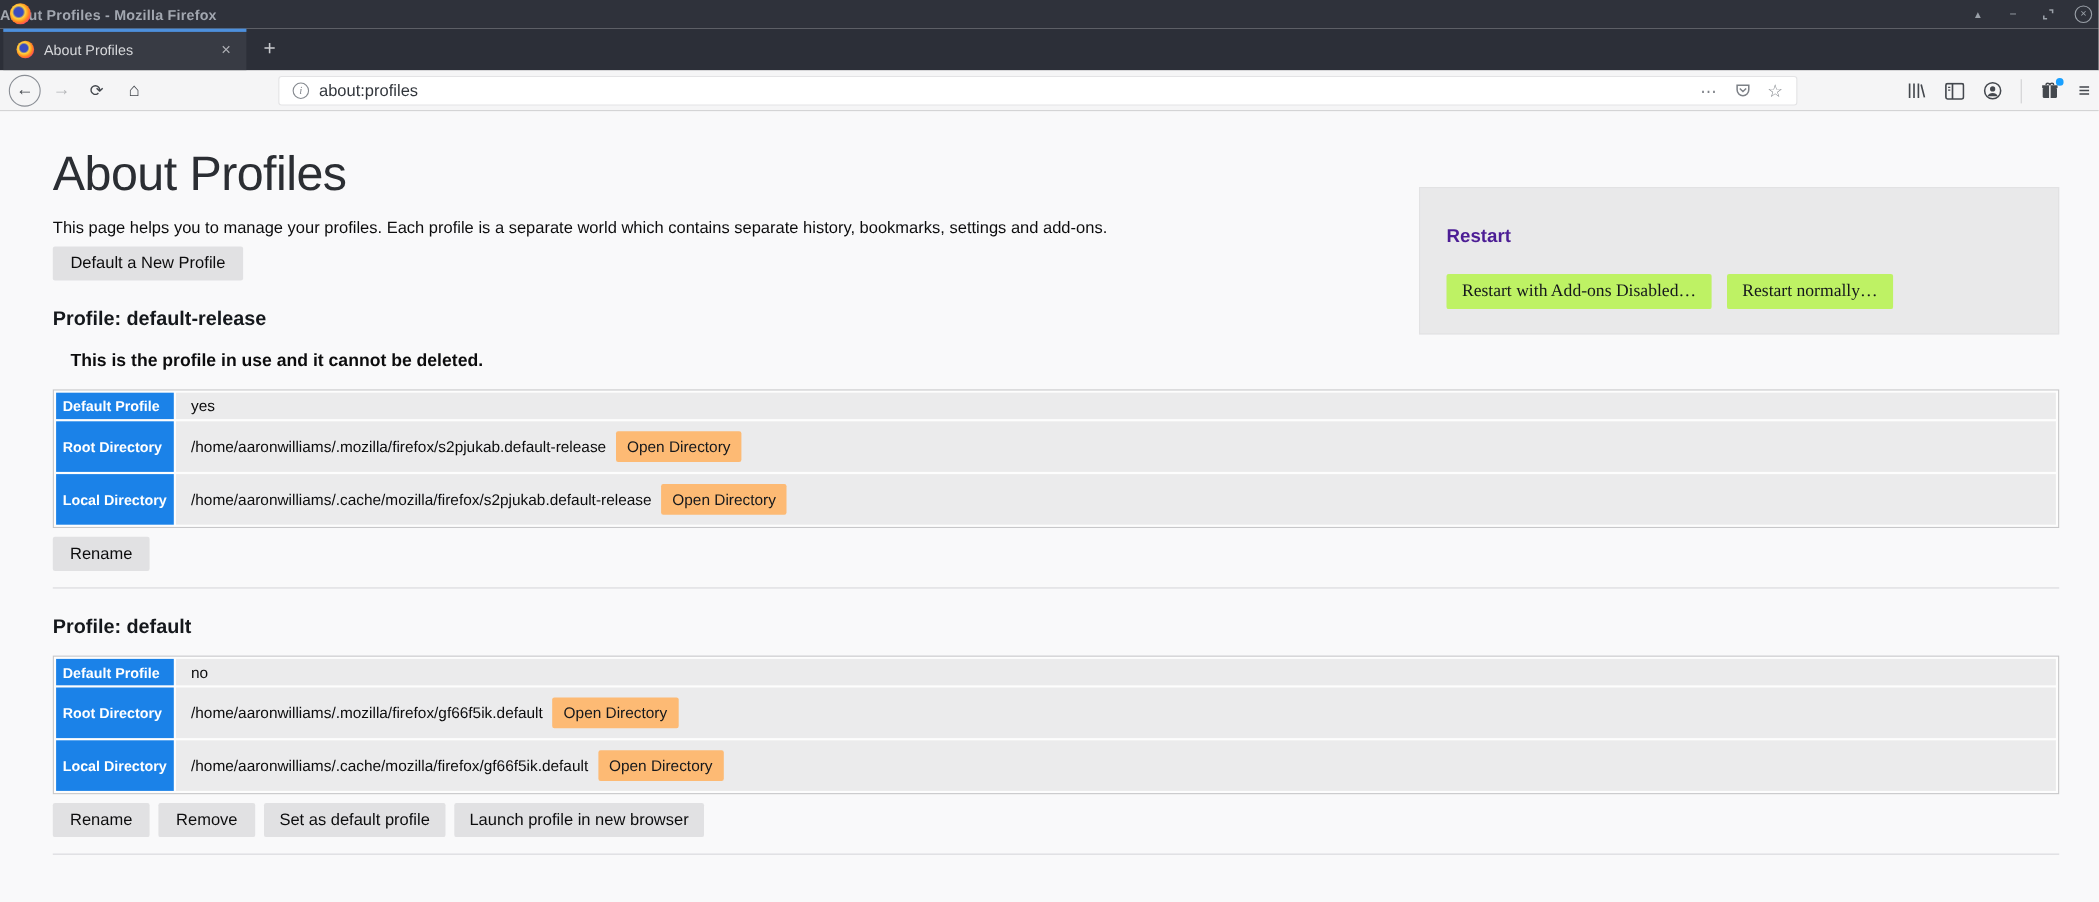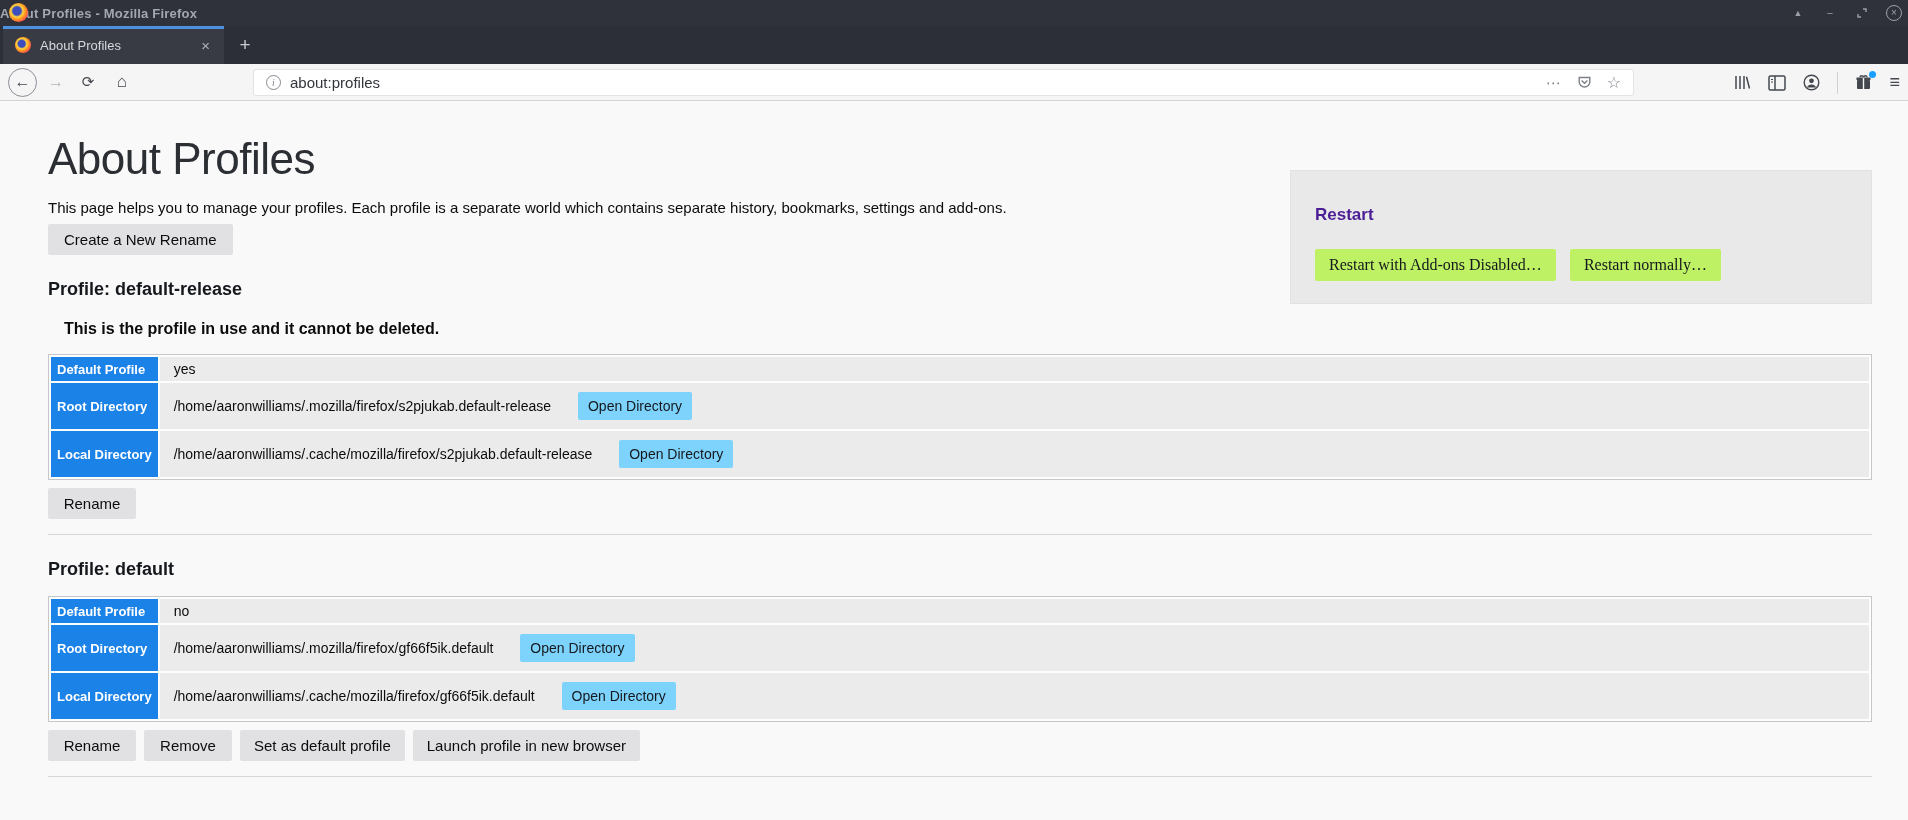--- a/index.html
+++ b/index.html
@@ -57,21 +57,21 @@
   .restart-actions { margin:24px 0 0 24px; display:flex; gap:14px; }
   .restart-btn { background:#bef264; font-size:16px; padding:7px 14px; border-radius:2px; border:none; font-family:Liberation Serif, serif; color:#15181c; }
 
   h2.profile-title { margin-top:24px; font-size:18px; font-weight:bold; color:#15181c; }
   .notice { margin-top:20px; font-size:16px; font-weight:bold;margin-left:16px; }
 
   table.profile-table { margin-top:16px; width:100%; border-collapse:separate; border-spacing:2px; background:#fdfdfd; border:1px solid #c7c7c9; }
   .profile-table th { background:#1b82e8; color:#fff; font-size:13px; font-weight:bold; text-align:left; padding:4px 6px; width:84px; white-space:nowrap; }
   .profile-table td { background:#ebebec; font-size:14px; padding:4px 14px; }
   .profile-table tr.tall td, .profile-table tr.tall th { height:46px; }
-  .open-dir-btn { background:#7dd3fc; border:none; border-radius:2px; font-family:inherit; font-size:14px; padding:6px 10px; margin-left:23px; color:#15181c; }
+  .open-dir-btn { background:#fdba74; border:none; border-radius:2px; font-family:inherit; font-size:14px; padding:6px 10px; margin-left:5px; color:#15181c; }
 
   .actions-row { margin-top:8px; display:flex; gap:8px; }
   hr.sep { margin-top:15px; border:none; border-top:1px solid #d7d7db; width:100%; }
 
   svg { display:block; }
 </style>
 </head>
 <body>
 
 <div class="titlebar">
@@ -153,21 +153,21 @@
     <span class="hamburger">≡</span>
   </div>
 </div>
 
 <div class="content">
 
   <h1 class="page-title">About Profiles</h1>
 
   <p class="intro">This page helps you to manage your profiles. Each profile is a separate world which contains separate history, bookmarks, settings and add-ons.</p>
 
-  <button class="btn create-btn">Create a New Rename</button>
+  <button class="btn create-btn">Default a New Profile</button>
 
   
   <h2 class="profile-title">Profile: default-release</h2>
   <p class="notice">This is the profile in use and it cannot be deleted.</p>
 
   <table class="profile-table">
     <tbody>
         <tr>
       <th>Default Profile</th>
       <td>yes</td>

